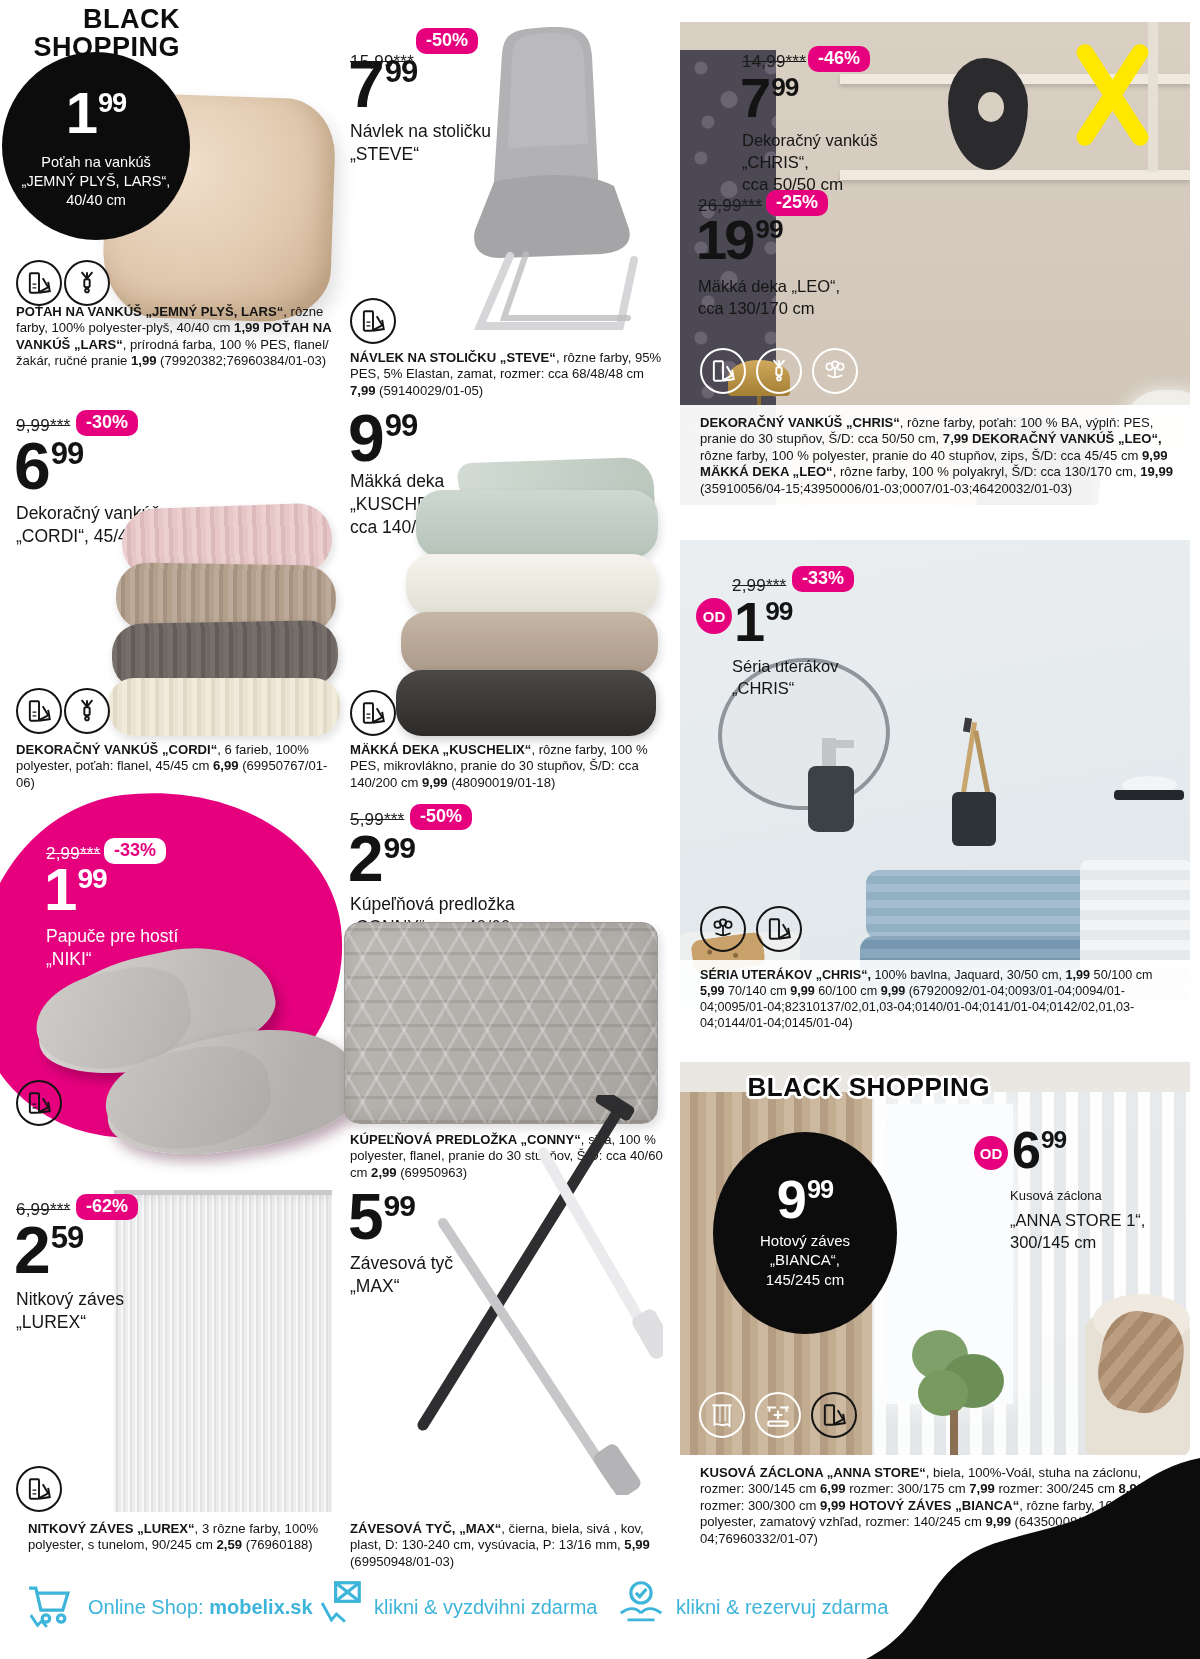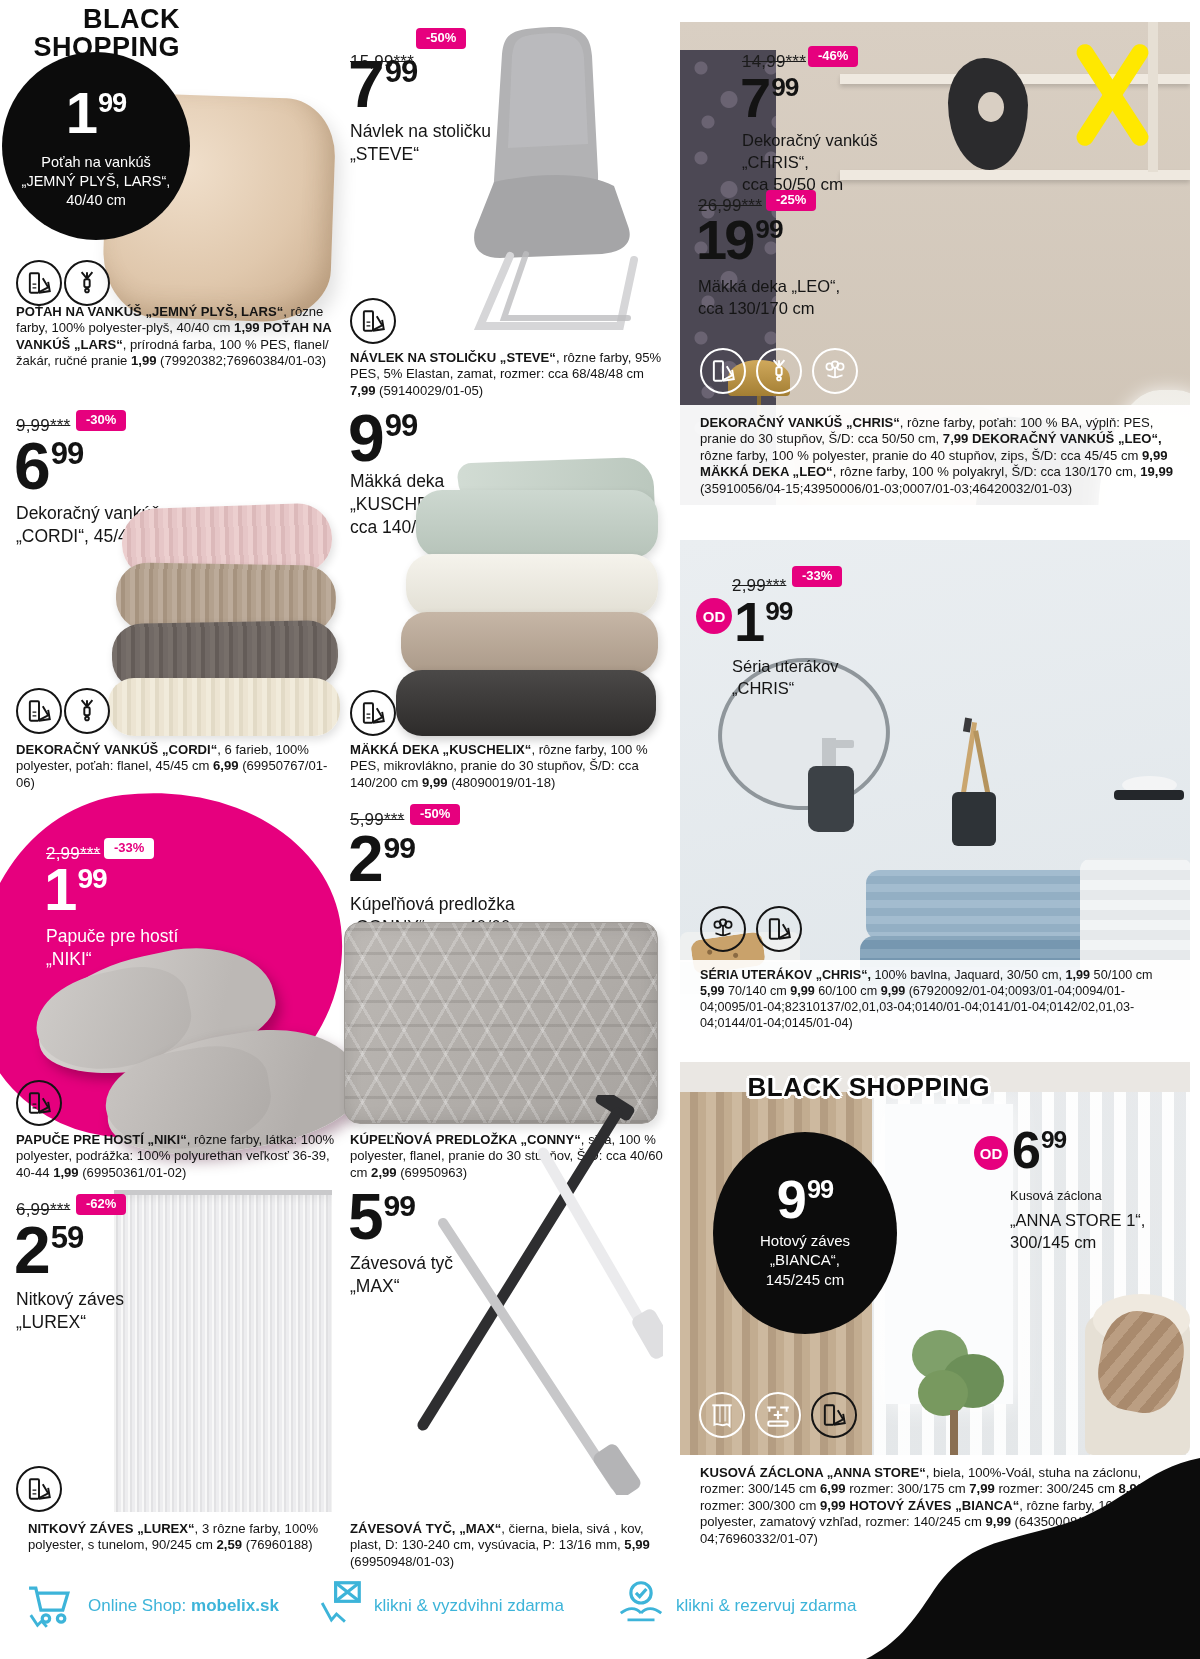--- a/index.html
+++ b/index.html
@@ -10,21 +10,21 @@
   }
   *{margin:0;padding:0;box-sizing:border-box}
   html,body{background:#ffffff}
   body{font-family:"Liberation Sans",sans-serif;color:var(--ink)}
   #page{position:relative;width:1200px;height:1659px;background:#fff;overflow:hidden}
   .abs{position:absolute}
 
   .old{font-size:17px;color:#1c1c1c;text-decoration:line-through;letter-spacing:.2px;white-space:nowrap}
   .old.white{color:#fff}
 
-  .badge{background:var(--magenta);color:#fff;font-weight:700;font-size:13px;line-height:1;padding:3px 10px 5px;border-radius:4px;display:inline-block;white-space:nowrap}
+  .badge{background:var(--magenta);color:#fff;font-weight:700;font-size:18px;line-height:1;padding:3px 10px 5px;border-radius:10px;display:inline-block;white-space:nowrap}
   .badge.inv{background:#fff;color:var(--magenta)}
 
   .price{font-weight:700;line-height:.85;letter-spacing:-3px;color:var(--ink);white-space:nowrap}
   .price .dec{font-size:.47em;vertical-align:top;position:relative;top:.09em;letter-spacing:-1px;margin-left:3px}
   .price.white{color:#fff}
 
   .pname{font-size:17.5px;line-height:1.3;color:#151515}
   .pname.white{color:#fff}
 
   .desc{font-size:13.1px;line-height:1.26;color:#141414}
@@ -36,21 +36,21 @@
 
   .bubble{background:#0c0c0c;border-radius:50%;color:#fff;text-align:center;display:flex;flex-direction:column;align-items:center;justify-content:center}
 
   .bs-title{font-weight:700;font-size:27px;line-height:1.02;color:#0d0d0d;text-align:right;letter-spacing:.5px;
     text-shadow:3px 0 0 #fff,-3px 0 0 #fff,0 3px 0 #fff,0 -3px 0 #fff,2px 2px 0 #fff,-2px -2px 0 #fff,2px -2px 0 #fff,-2px 2px 0 #fff}
 
   .od-circle{background:var(--magenta);color:#fff;font-weight:700;font-size:15px;border-radius:50%;display:flex;align-items:center;justify-content:center}
 
   .tile{overflow:hidden}
   .caption{background:rgba(255,255,255,.94)}
-  .footer-text{font-size:17px;color:var(--teal);white-space:nowrap}
+  .footer-text{font-size:20px;color:var(--teal);white-space:nowrap}
   .footer-text .b{font-weight:700}
   .footer-icon{color:var(--teal)}
   .footer-icon svg{width:54px;height:54px}
 </style>
 </head>
 <body>
 
 <div id="page">
 
   <div class="abs" style="left:105px;top:96px;width:228px;height:224px;border-radius:26% 22% 30% 24%/24% 26% 24% 30%;transform:rotate(2deg);background:radial-gradient(circle at 35% 32%,#f0dfcb,#e0c8ad 55%,#cbae8f 95%);box-shadow:inset -8px -10px 22px rgba(120,90,60,.25), 6px 10px 18px rgba(0,0,0,.12)"></div>
@@ -132,21 +132,20 @@
 
   <div class="icon-circle abs" style="left:16px;top:1080px">
     <svg viewBox="0 0 26 26" fill="none" stroke="currentColor" stroke-width="1.8">
         <rect x="4.5" y="4" width="8.5" height="18" rx="1"></rect>
         <path d="M13 21.5 L21.5 17 L16.5 8.5"></path>
         <path d="M13 22 L23 20.5 L21.5 12"></path>
         <path d="M7 17.5 h3.5 M7 14 h3.5" stroke-width="1.2"></path>
       </svg>
   </div>
 
-  <p class="desc abs" style="left:16px;top:1132px;width:320px"><span class="b">PAPUČE PRE HOSTÍ „NIKI“</span><span>, rôzne farby, látka: 100% polyester, podrážka: 100% polyurethan veľkosť 36-39, 40-44 </span><span class="b">1,99</span><span> (69950361/01-02)</span></p>
 
   <div class="abs" style="left:114px;top:1190px;width:218px;height:322px;background:repeating-linear-gradient(90deg,#f8f8f8 0 2px,#e2e2e4 2px 4px,#ededef 4px 7px);box-shadow:inset 0 8px 10px rgba(0,0,0,.06)">
     <div class="abs" style="left:0;top:0;width:218px;height:5px;background:#c9c9cb"></div>
   </div>
 
   <div class="old abs" style="left:16px;top:1200px">6,99***</div>
   <div class="badge abs" style="left:76px;top:1194px">-62%</div>
   <div class="price abs" style="left:14px;top:1222px;font-size:66px"><span>2</span><span class="dec">59</span></div>
   <div class="pname abs" style="left:16px;top:1288px">Nitkový záves</div>
   <div class="pname abs" style="left:16px;top:1311px">„LUREX“</div>

